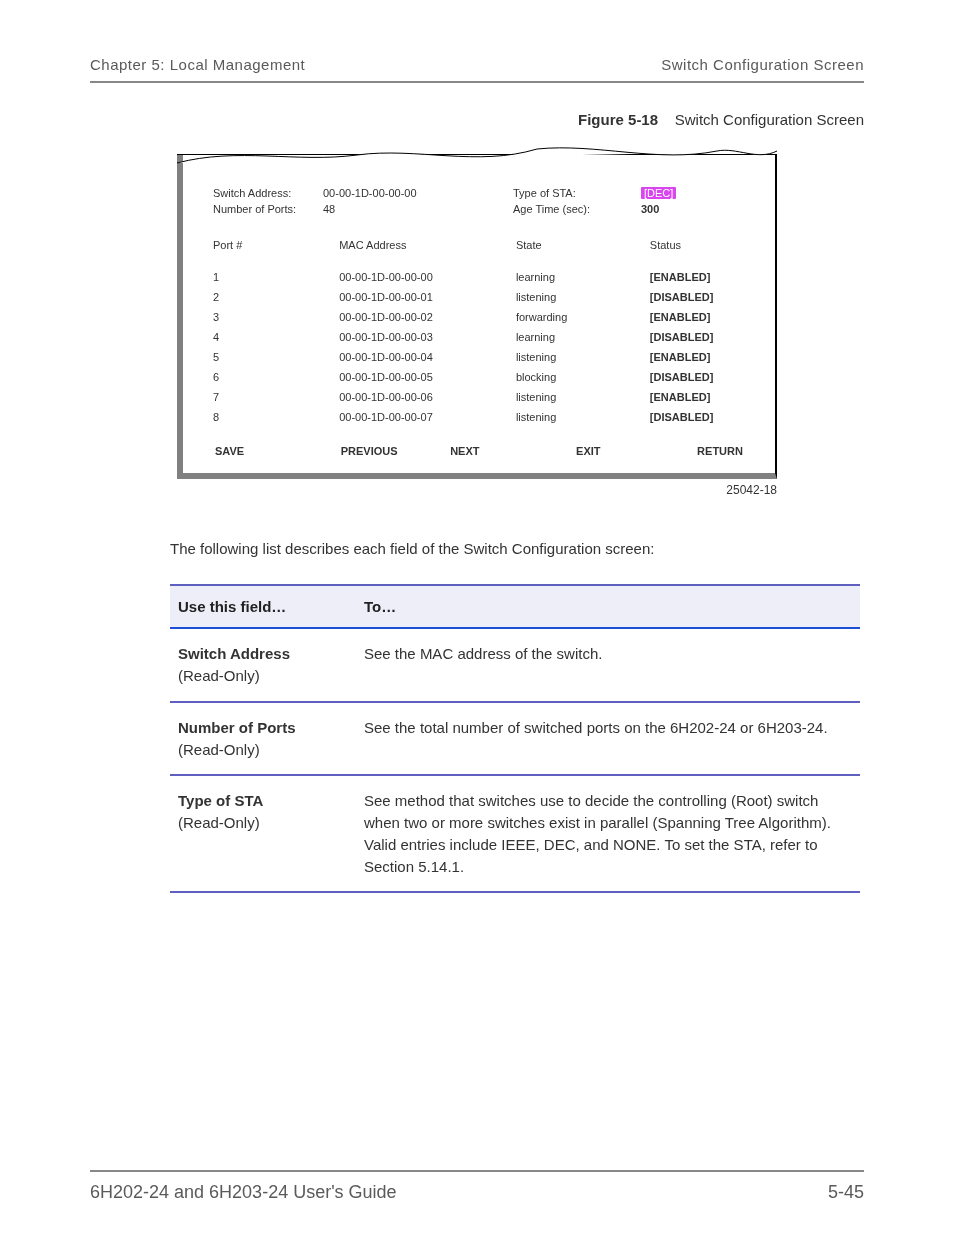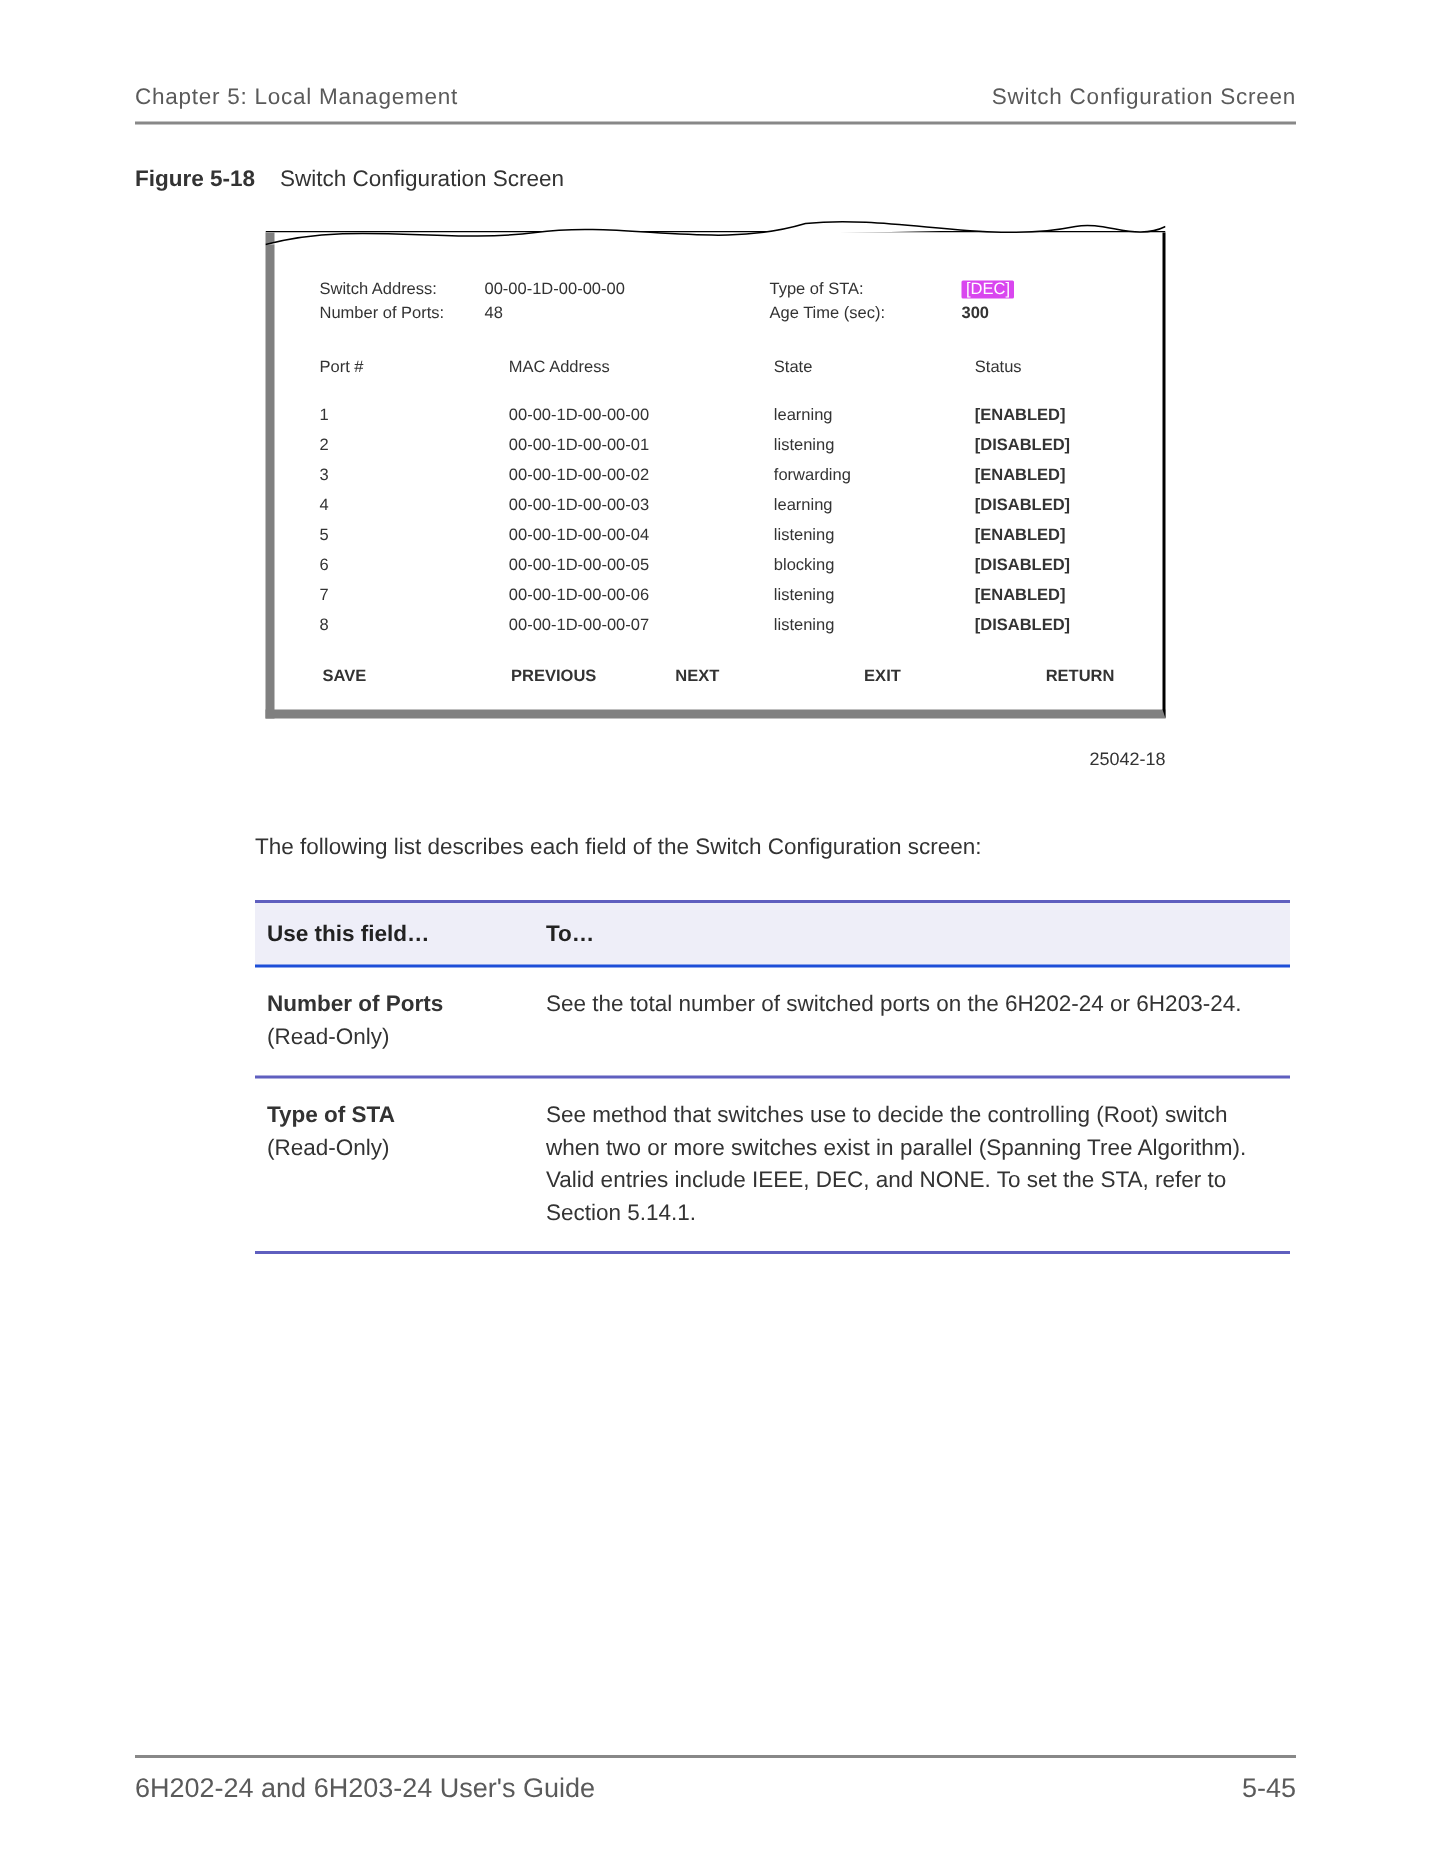--- a/index.html
+++ b/index.html
@@ -1,22 +1,22 @@
 <!DOCTYPE html>
 <html><head>
 <meta charset="utf-8">
 <style>
   body{margin:0;background:#fff;font-family:Helvetica,Arial,sans-serif;color:#333}
   .page{width:954px;height:1235px;position:relative;padding:56px 90px 0 90px;box-sizing:border-box}
   .running-head{display:flex;justify-content:space-between;font-size:15px;color:#5a5a5a;letter-spacing:.5px;font-family:"Helvetica Neue",Arial,sans-serif}
   .running-head .right{text-align:right}
   .hr{border:none;border-top:2px solid #888;margin:8px 0 28px 0}
-  .caption{text-align:left;font-size:15px;margin:0 0 26px 0}
+  .caption{text-align:right;font-size:15px;margin:0 0 26px 0}
   .caption .fignum{font-weight:bold}
-  .figwrap{width:600px;margin:0 auto 20px auto}
+  .figwrap{width:600px;margin:0 auto 4px auto}
   .screen{position:relative;border-top:1px solid #000;border-radius:0 0 4px 4px;padding:0}
   .screen svg.topcurve{position:absolute;top:-12px;left:0;width:100%;height:24px}
   .screen .inner{border-left:6px solid #808080;border-bottom:6px solid #808080;border-right:2px solid #000;padding:32px 30px 16px 30px;font-size:11px}
   .toprow{display:flex}
   .toprow .labcol{width:110px}
   .toprow .valcol{width:190px}
   .toprow .lab2col{width:108px;text-align:left}
   .toprow .val2col{width:60px;padding-left:20px}
   .toprow .line{height:16px}
   .dec-highlight{display:inline-block;background:#d946ef;color:#fff;padding:0 3px;font-weight:normal;border-radius:1px}
@@ -157,20 +157,24 @@
 
   <table class="info">
     <thead>
       <tr>
         <th>Use this field…</th>
         <th>To…</th>
       </tr>
     </thead>
     <tbody id="info-rows">
         <tr>
+          <td><b>Switch Address</b><br>(Read-Only)</td>
+          <td>See the MAC address of the switch.</td>
+        </tr>
+        <tr>
           <td><b>Number of Ports</b><br>(Read-Only)</td>
           <td>See the total number of switched ports on the 6H202‑24 or 6H203‑24.</td>
         </tr>
         <tr>
           <td><b>Type of STA</b><br>(Read-Only)</td>
           <td>See method that switches use to decide the controlling (Root) switch when two or more switches exist in parallel (Spanning Tree Algorithm). Valid entries include IEEE, DEC, and NONE. To set the STA, refer to Section 5.14.1.</td>
         </tr>
       </tbody>
   </table>
 

